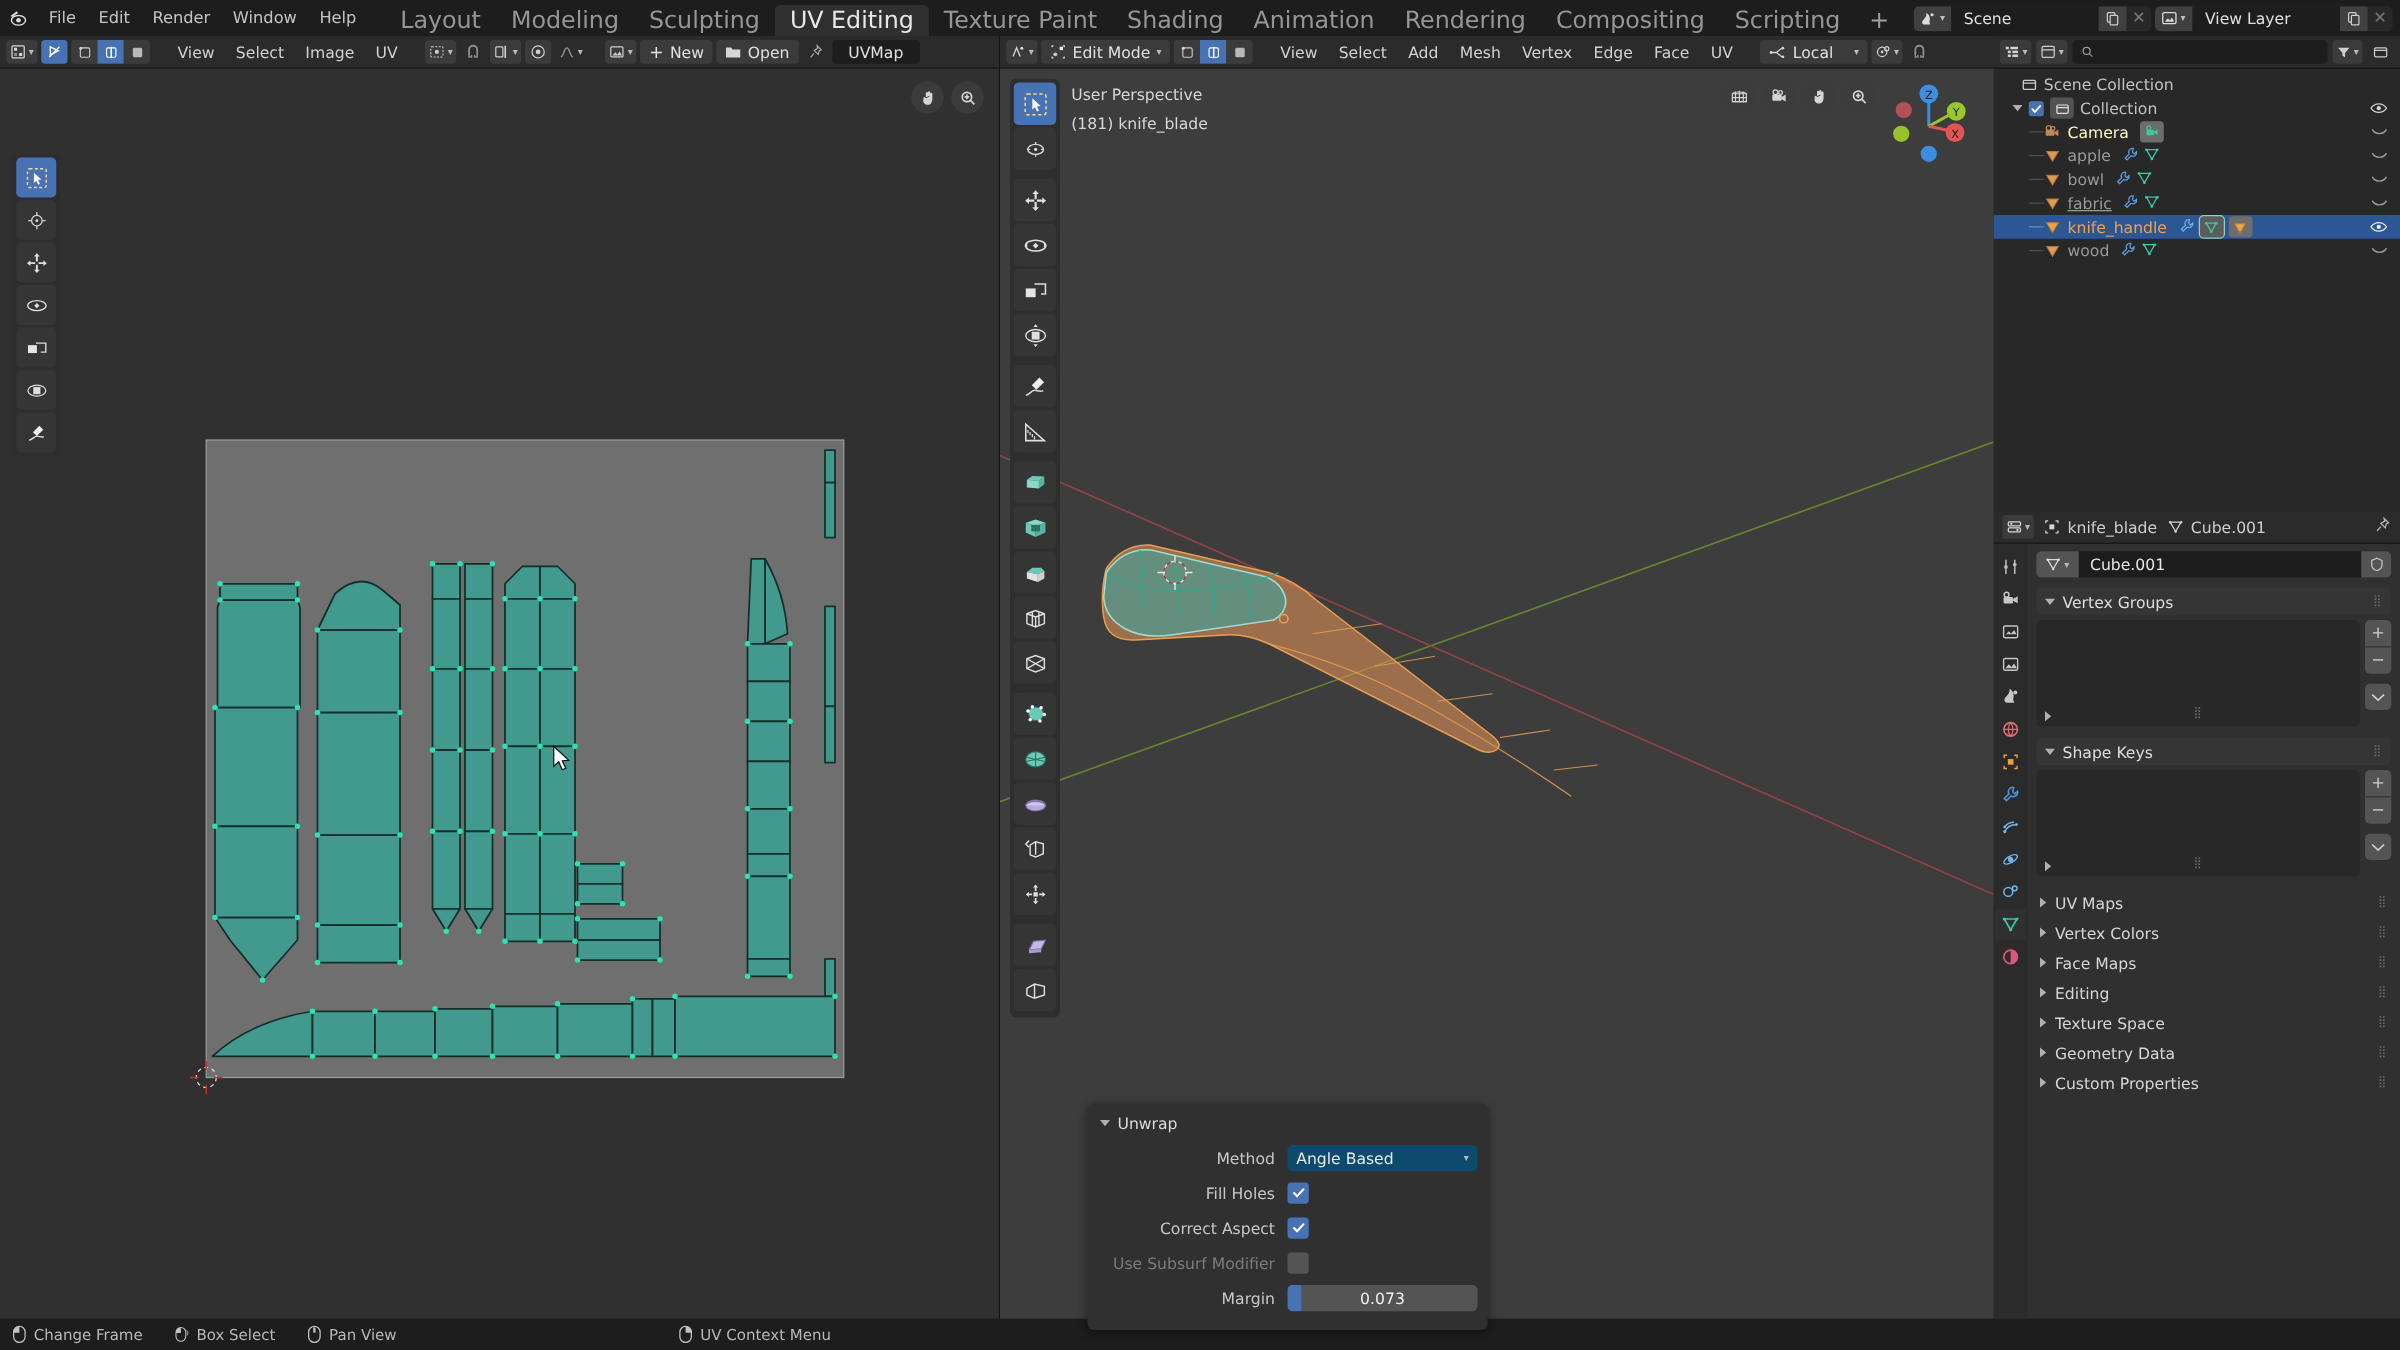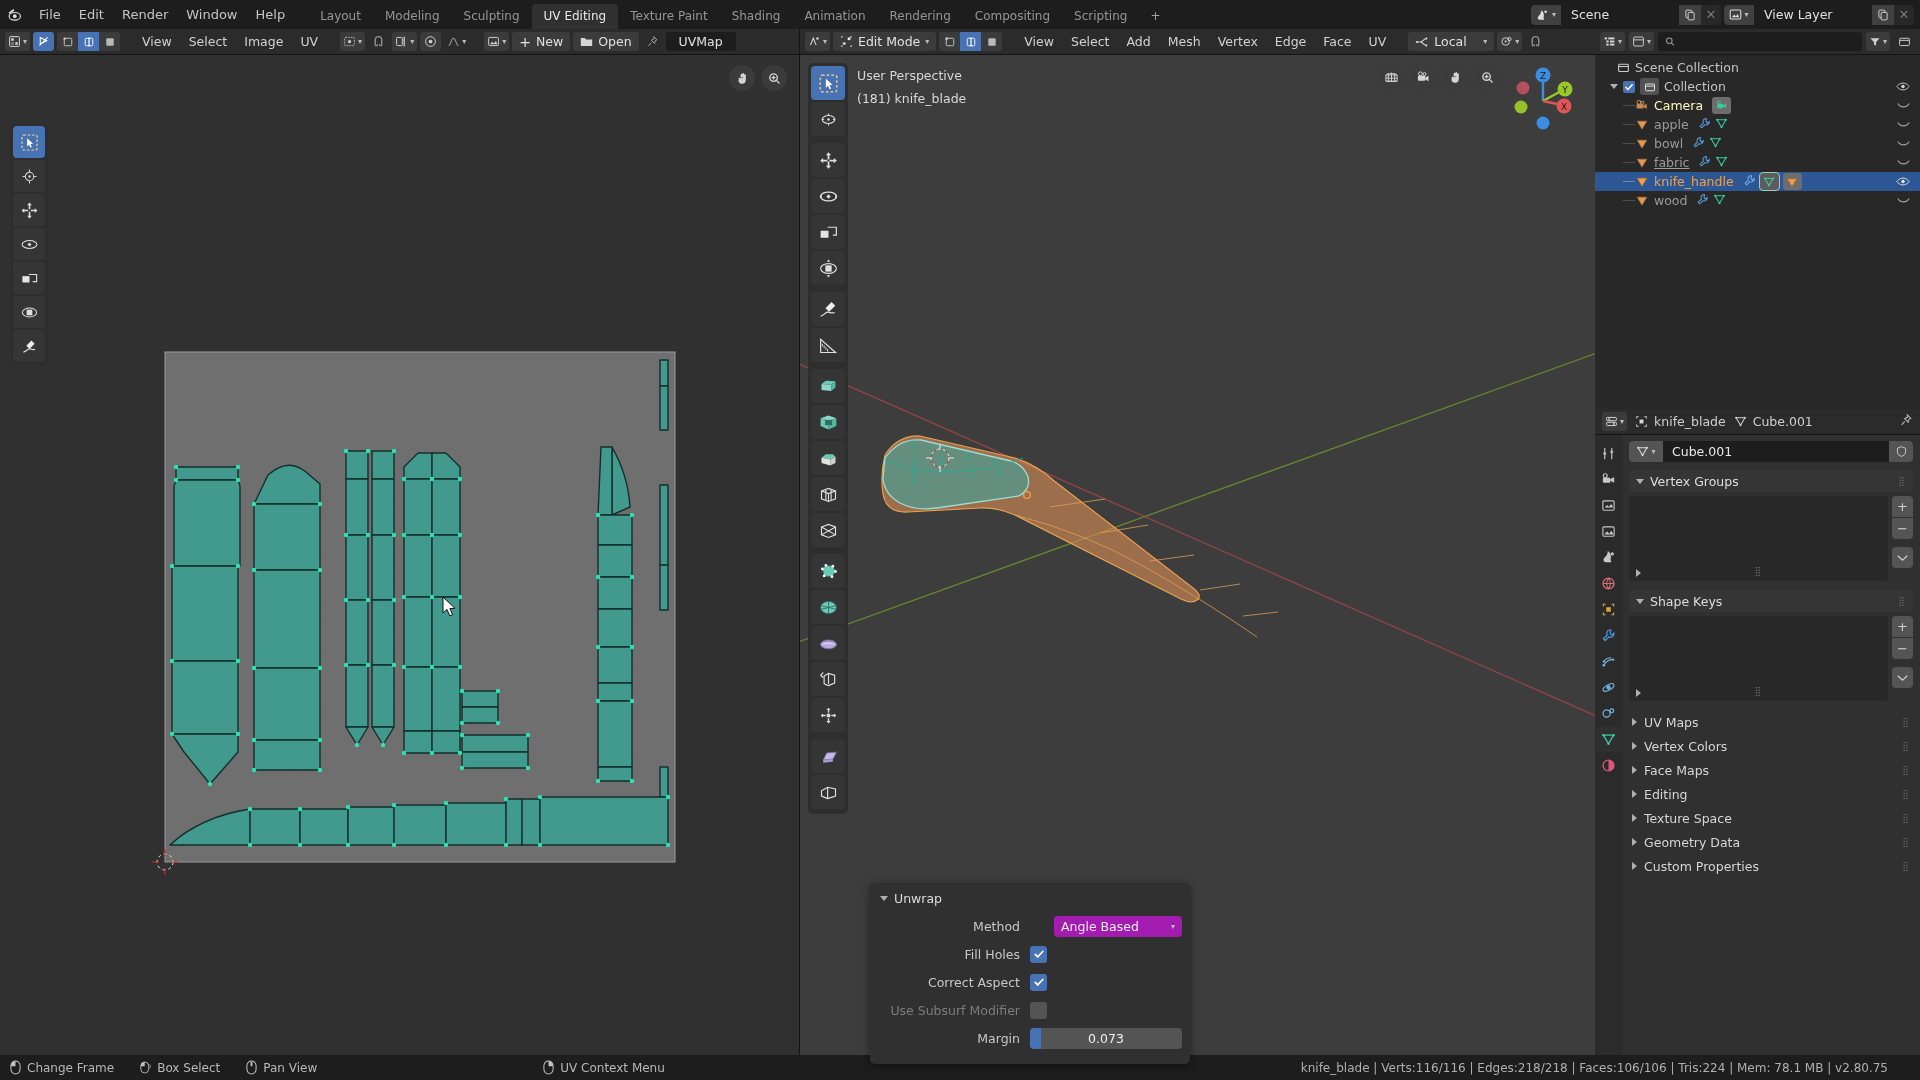--- a/index.html
+++ b/index.html
@@ -18,21 +18,21 @@
     position:absolute; left:0; top:0; width:1920px; height:29px;
     background:#1d1d1d; display:flex; align-items:center;
   }
   .blender-logo { width:30px; height:29px; display:flex; align-items:center; justify-content:center; }
   .blender-logo svg { width:17px; height:17px; }
   .menu-item {
     padding:3px 9px; color:#c4c4c4; font-size:13px; border-radius:3px; white-space:nowrap;
   }
   .ws-tabs { display:flex; align-items:flex-end; height:29px; margin-left:14px; }
   .ws-tab {
-    padding:0 12px; height:25px; line-height:25px; color:#969696; font-size:12px;
+    padding:0 12px; height:25px; line-height:25px; color:#969696; font-size:19px;
     border-radius:4px 4px 0 0; white-space:nowrap;margin-top:20px;
   }
   .ws-tab.active { background:#303030; color:#e8e8e8; }
   .ws-tab.add { color:#a0a0a0; padding:0 11px; }
   .topbar-right { margin-left:auto; display:flex; align-items:center; padding-right:6px; gap:3px; }
   .id-block {
     display:flex; align-items:center; height:20px; background:#282828; border-radius:4px; overflow:hidden;
   }
   .id-icon {
     width:30px; height:20px; background:#404040; display:flex; align-items:center; justify-content:center;
@@ -120,22 +120,22 @@
   .op-panel {
     position:absolute; left:870px; top:883px; width:320px; background:#303030;
     border-radius:5px; padding:6px 8px 10px 8px; z-index:8;
     box-shadow:0 2px 8px rgba(0,0,0,.45);
   }
   .op-title { display:flex; align-items:center; gap:6px; font-size:12.5px; color:#dcdcdc; padding:2px 2px 8px 2px; }
   .op-row { display:flex; align-items:center; height:24px; margin-bottom:4px; }
   .op-label { flex:0 0 152px; text-align:right; padding-right:10px; font-size:12.5px; color:#c8c8c8; }
   .op-label.dim { color:#7c7c7c; }
   .op-dropdown {
-    flex:1; height:21px; background:#a21caf; border-radius:4px; display:flex; align-items:center;
-    justify-content:space-between; padding:0 7px; font-size:12.5px; color:#eaeaea;margin-left:24px;
+    flex:1; height:21px; background:#0c4a6e; border-radius:4px; display:flex; align-items:center;
+    justify-content:space-between; padding:0 7px; font-size:12.5px; color:#eaeaea;
   }
   .op-check {
     width:17px; height:17px; border-radius:3px; background:#4772b3;
     display:flex; align-items:center; justify-content:center;
   }
   .op-check.off { background:#545454; }
   .op-check svg { width:12px; height:12px; }
   .op-slider {
     flex:1; height:21px; background:#545454; border-radius:4px; position:relative; overflow:hidden;
     display:flex; align-items:center; justify-content:center;
@@ -1588,16 +1588,15 @@
       </svg>
       <span>Pan View</span>
     </div>
     <div class="sb-item" style="margin-left:200px;">
       <svg class="mouse-ico" viewBox="0 0 12 16">
         <rect x="1" y="1" width="10" height="14" rx="5" fill="none" stroke="#c2c2c2" stroke-width="1.1"></rect>
         <path d="M11 6.5V6a5 5 0 00-5-5v5.5z" fill="#c2c2c2"></path>
       </svg>
       <span>UV Context Menu</span>
     </div>
-    <div class="sb-right">knife_blade | Verts:116/116 | Edges:218/218 | Faces:106/106 | Tris:224 | Mem: 78.1 MB | v2.80.75</div>
   </div>
 
 </div>
 
 </body></html>

